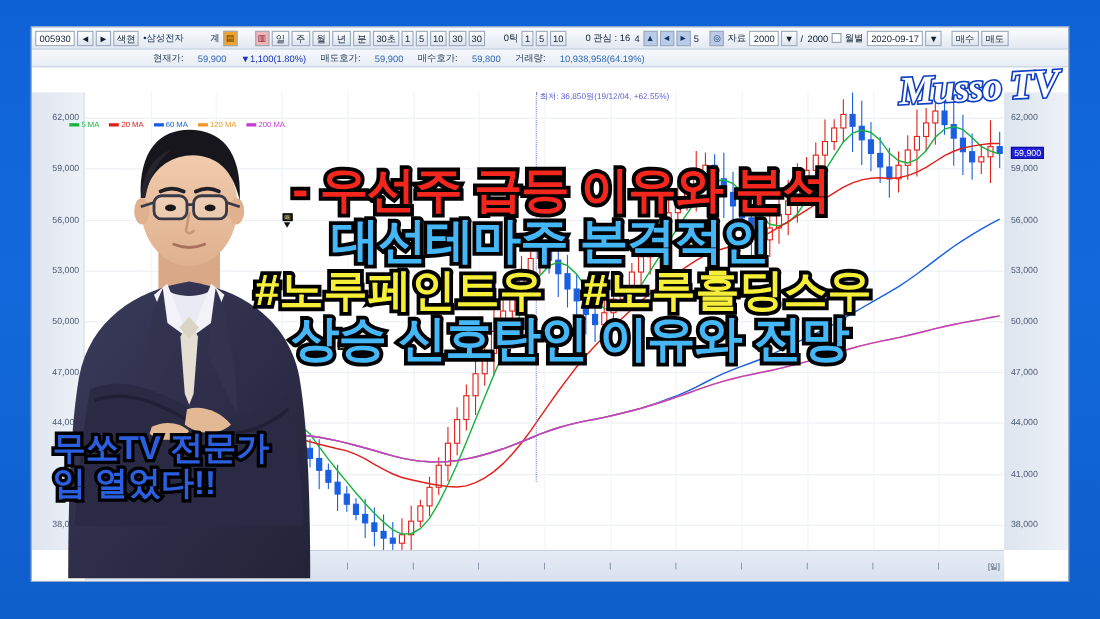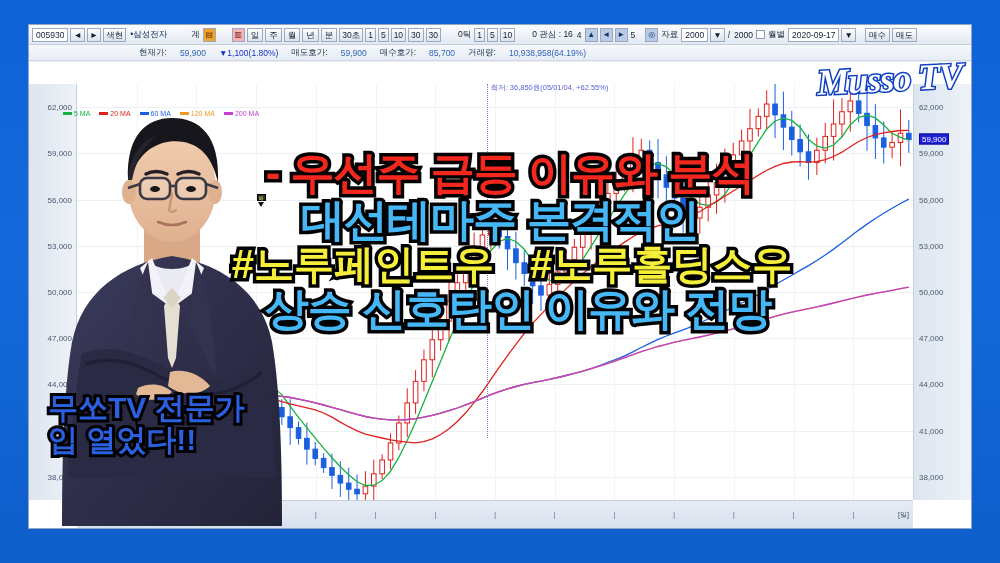--- a/index.html
+++ b/index.html
@@ -289,21 +289,21 @@
       <span class="tb-btn">매도</span>
     </div>
 
     <div class="quote">
       <span>현재가:</span>
       <span class="q-val">59,900</span>
       <span class="q-down"><span>▼</span><span>1,100(1.80%)</span></span>
       <span>매도호가:</span>
       <span class="q-val">59,900</span>
       <span>매수호가:</span>
-      <span class="q-val">85,700</span>
+      <span class="q-val">59,800</span>
       <span>거래량:</span>
       <span class="q-val">10,938,958(64.19%)</span>
     </div>
 
     <div class="chart-wrap">
       <div class="ma-legend" id="ma-legend">
           <div class="ma-item">
             <span class="ma-swatch" style="background: rgb(22, 179, 63);"></span>
             <span class="ma-txt" style="color: rgb(22, 179, 63);">5 MA</span>
           </div>
@@ -571,21 +571,21 @@
             <rect x="821.161" y="49.30370370370368" width="4.598" height="9.244444444444461" fill="#ffffff" stroke="#e0201b" stroke-width="1"></rect>
             <line x1="831.8199999999999" x2="831.8199999999999" y1="35.87734608756031" y2="68.80396055069636" stroke="#1a5fe0" stroke-width="1"></line>
             <rect x="829.521" y="49.30370370370368" width="4.598" height="6.162962962962972" fill="#1a5fe0" stroke="#1a5fe0" stroke-width="1"></rect>
             <path d="M4.2 282.0 L12.5 286.6 L20.9 292.2 L29.3 293.1 L37.6 291.2 L46.0 294.3 L54.3 298.9 L62.7 303.2 L71.1 310.9 L79.4 318.6 L87.8 321.1 L96.1 318.0 L104.5 315.5 L112.9 314.0 L121.2 317.4 L129.6 325.4 L137.9 333.1 L146.3 335.3 L154.7 332.2 L163.0 323.9 L171.4 310.9 L179.7 303.2 L188.1 301.1 L196.5 303.5 L204.8 310.6 L213.2 322.3 L221.5 333.4 L229.9 343.9 L238.3 354.1 L246.6 364.2 L255.0 373.8 L263.3 382.7 L271.7 390.7 L280.1 397.8 L288.4 401.5 L296.8 401.2 L305.1 396.6 L313.5 387.3 L321.9 373.2 L330.2 356.5 L338.6 338.0 L346.9 318.0 L355.3 297.4 L363.7 277.0 L372.0 256.7 L380.4 237.0 L388.7 217.9 L397.1 199.4 L405.5 182.1 L413.8 166.7 L422.2 157.5 L430.5 154.4 L438.9 157.5 L447.3 165.2 L455.6 177.5 L464.0 189.2 L472.3 196.3 L480.7 198.1 L489.1 195.4 L497.4 187.7 L505.8 175.3 L514.1 162.4 L522.5 149.1 L530.9 135.9 L539.2 123.0 L547.6 110.3 L555.9 98.3 L564.3 87.2 L572.7 81.0 L581.0 79.5 L589.4 82.9 L597.7 90.6 L606.1 102.3 L614.5 113.4 L622.8 119.9 L631.2 121.4 L639.5 118.3 L647.9 110.3 L656.3 97.7 L664.6 84.4 L673.0 71.2 L681.3 57.9 L689.7 45.0 L698.1 37.0 L706.4 34.2 L714.8 36.4 L723.1 43.4 L731.5 55.2 L739.9 62.2 L748.2 64.1 L756.6 61.0 L764.9 53.0 L773.3 40.7 L781.7 33.3 L790.0 31.1 L798.4 33.9 L806.7 41.0 L815.1 49.3 L823.5 53.3 L831.8 56.1" fill="none" stroke="#16b33f" stroke-width="1.3"></path>
             <path d="M4.2 282.0 L12.5 286.6 L20.9 292.2 L29.3 293.1 L37.6 291.2 L46.0 292.2 L54.3 295.4 L62.7 299.1 L71.1 303.0 L79.4 304.9 L87.8 305.3 L96.1 304.8 L104.5 305.4 L112.9 306.9 L121.2 309.1 L129.6 311.6 L137.9 313.1 L146.3 313.7 L154.7 313.6 L163.0 312.8 L171.4 312.9 L179.7 313.3 L188.1 313.8 L196.5 315.2 L204.8 317.6 L213.2 319.9 L221.5 321.9 L229.9 323.9 L238.3 325.9 L246.6 329.0 L255.0 333.1 L263.3 338.1 L271.7 342.7 L280.1 346.9 L288.4 350.1 L296.8 352.1 L305.1 354.0 L313.5 355.8 L321.9 357.1 L330.2 358.2 L338.6 358.8 L346.9 357.7 L355.3 354.8 L363.7 350.5 L372.0 344.7 L380.4 337.5 L388.7 328.8 L397.1 318.7 L405.5 307.5 L413.8 295.4 L422.2 283.4 L430.5 271.7 L438.9 260.4 L447.3 249.4 L455.6 239.4 L464.0 230.4 L472.3 221.6 L480.7 213.1 L489.1 204.9 L497.4 197.1 L505.8 189.7 L514.1 182.7 L522.5 176.0 L530.9 169.6 L539.2 163.7 L547.6 158.1 L555.9 152.8 L564.3 148.0 L572.7 144.4 L581.0 141.9 L589.4 139.4 L597.7 136.9 L606.1 134.2 L614.5 131.4 L622.8 127.5 L631.2 122.5 L639.5 117.4 L647.9 112.2 L656.3 107.0 L664.6 101.7 L673.0 96.5 L681.3 91.3 L689.7 86.2 L698.1 82.3 L706.4 79.5 L714.8 78.0 L723.1 77.6 L731.5 78.2 L739.9 77.6 L748.2 75.7 L756.6 72.5 L764.9 68.2 L773.3 62.8 L781.7 57.5 L790.0 53.5 L798.4 50.6 L806.7 48.8 L815.1 47.5 L823.5 46.5 L831.8 46.4" fill="none" stroke="#e0201b" stroke-width="1.3"></path>
             <path d="M4.2 282.0 L12.5 286.6 L20.9 292.2 L29.3 293.1 L37.6 291.2 L46.0 292.2 L54.3 295.4 L62.7 299.1 L71.1 303.0 L79.4 304.9 L87.8 305.3 L96.1 304.8 L104.5 305.4 L112.9 306.9 L121.2 309.1 L129.6 311.6 L137.9 313.1 L146.3 313.7 L154.7 313.6 L163.0 312.8 L171.4 311.4 L179.7 310.9 L188.1 311.0 L196.5 311.5 L204.8 312.3 L213.2 313.5 L221.5 315.1 L229.9 316.8 L238.3 318.8 L246.6 321.0 L255.0 323.3 L263.3 325.6 L271.7 328.0 L280.1 330.4 L288.4 332.5 L296.8 334.1 L305.1 335.2 L313.5 335.8 L321.9 335.9 L330.2 335.5 L338.6 334.6 L346.9 333.2 L355.3 331.4 L363.7 329.2 L372.0 326.7 L380.4 324.0 L388.7 320.9 L397.1 317.6 L405.5 314.2 L413.8 310.7 L422.2 307.6 L430.5 304.9 L438.9 302.5 L447.3 300.4 L455.6 298.6 L464.0 297.1 L472.3 295.4 L480.7 293.5 L489.1 291.5 L497.4 289.4 L505.8 287.2 L514.1 284.6 L522.5 281.5 L530.9 278.4 L539.2 275.4 L547.6 271.8 L555.9 267.9 L564.3 263.5 L572.7 259.3 L581.0 255.4 L589.4 252.0 L597.7 248.9 L606.1 245.8 L614.5 242.6 L622.8 239.0 L631.2 235.0 L639.5 231.0 L647.9 227.0 L656.3 223.0 L664.6 219.0 L673.0 215.0 L681.3 210.6 L689.7 205.7 L698.1 200.8 L706.4 196.0 L714.8 191.2 L723.1 186.4 L731.5 181.6 L739.9 176.5 L748.2 171.0 L756.6 165.1 L764.9 158.9 L773.3 152.5 L781.7 146.1 L790.0 140.1 L798.4 134.5 L806.7 129.3 L815.1 124.3 L823.5 119.5 L831.8 115.1" fill="none" stroke="#1a5fe0" stroke-width="1.3"></path>
             <path d="M4.2 282.0 L12.5 286.6 L20.9 292.2 L29.3 293.1 L37.6 291.2 L46.0 292.2 L54.3 295.4 L62.7 299.1 L71.1 303.0 L79.4 304.9 L87.8 305.3 L96.1 304.8 L104.5 305.4 L112.9 306.9 L121.2 309.1 L129.6 311.6 L137.9 313.1 L146.3 313.7 L154.7 313.6 L163.0 312.8 L171.4 311.4 L179.7 310.9 L188.1 311.0 L196.5 311.5 L204.8 312.3 L213.2 313.5 L221.5 315.1 L229.9 316.8 L238.3 318.8 L246.6 321.0 L255.0 323.3 L263.3 325.6 L271.7 328.0 L280.1 330.4 L288.4 332.5 L296.8 334.1 L305.1 335.2 L313.5 335.8 L321.9 335.9 L330.2 335.5 L338.6 334.6 L346.9 333.2 L355.3 331.4 L363.7 329.2 L372.0 326.7 L380.4 324.0 L388.7 320.9 L397.1 317.6 L405.5 314.2 L413.8 310.7 L422.2 307.6 L430.5 304.9 L438.9 302.5 L447.3 300.4 L455.6 298.6 L464.0 297.1 L472.3 295.4 L480.7 293.5 L489.1 291.5 L497.4 289.4 L505.8 287.1 L514.1 284.6 L522.5 282.1 L530.9 279.4 L539.2 276.6 L547.6 273.7 L555.9 270.7 L564.3 267.7 L572.7 265.0 L581.0 262.5 L589.4 260.3 L597.7 258.2 L606.1 256.4 L614.5 254.7 L622.8 253.0 L631.2 251.1 L639.5 249.1 L647.9 247.0 L656.3 244.8 L664.6 242.5 L673.0 240.0 L681.3 237.5 L689.7 234.9 L698.1 232.4 L706.4 230.2 L714.8 228.2 L723.1 226.3 L731.5 224.7 L739.9 222.9 L748.2 221.0 L756.6 219.0 L764.9 216.9 L773.3 214.8 L781.7 212.8 L790.0 211.0 L798.4 209.3 L806.7 207.8 L815.1 206.3 L823.5 204.7 L831.8 203.2" fill="none" stroke="#f0991e" stroke-width="1.3"></path>
             <path d="M4.2 282.0 L12.5 286.6 L20.9 292.2 L29.3 293.1 L37.6 291.2 L46.0 292.2 L54.3 295.4 L62.7 299.1 L71.1 303.0 L79.4 304.9 L87.8 305.3 L96.1 304.8 L104.5 305.4 L112.9 306.9 L121.2 309.1 L129.6 311.6 L137.9 313.1 L146.3 313.7 L154.7 313.6 L163.0 312.8 L171.4 311.4 L179.7 310.9 L188.1 311.0 L196.5 311.5 L204.8 312.3 L213.2 313.5 L221.5 315.1 L229.9 316.8 L238.3 318.8 L246.6 321.0 L255.0 323.3 L263.3 325.6 L271.7 328.0 L280.1 330.4 L288.4 332.5 L296.8 334.1 L305.1 335.2 L313.5 335.8 L321.9 335.9 L330.2 335.5 L338.6 334.6 L346.9 333.2 L355.3 331.4 L363.7 329.2 L372.0 326.7 L380.4 324.0 L388.7 320.9 L397.1 317.6 L405.5 314.2 L413.8 310.7 L422.2 307.6 L430.5 304.9 L438.9 302.5 L447.3 300.4 L455.6 298.6 L464.0 297.1 L472.3 295.4 L480.7 293.5 L489.1 291.5 L497.4 289.4 L505.8 287.1 L514.1 284.6 L522.5 282.1 L530.9 279.4 L539.2 276.6 L547.6 273.7 L555.9 270.7 L564.3 267.7 L572.7 265.0 L581.0 262.5 L589.4 260.3 L597.7 258.2 L606.1 256.4 L614.5 254.7 L622.8 253.0 L631.2 251.1 L639.5 249.1 L647.9 247.0 L656.3 244.8 L664.6 242.5 L673.0 240.0 L681.3 237.5 L689.7 234.9 L698.1 232.4 L706.4 230.2 L714.8 228.2 L723.1 226.3 L731.5 224.7 L739.9 222.9 L748.2 221.0 L756.6 219.0 L764.9 216.9 L773.3 214.8 L781.7 212.8 L790.0 211.0 L798.4 209.3 L806.7 207.8 L815.1 206.3 L823.5 204.7 L831.8 203.2" fill="none" stroke="#c23fd0" stroke-width="1.3"></path>
           </svg>
           <div class="annot-line" style="left: 409.64px; top: 0px; height: 353.6px;"></div>
-          <div class="annot" style="left: 413.64px; top: -1px;">최저: 36,850원(05/01/04, +62.55%)</div>
+          <div class="annot" style="left: 413.64px; top: -1px;">최저: 36,850원(19/12/04, +62.55%)</div>
           <div class="marker" style="left: 179.74px; top: 110.24px;">매</div>
           <div class="marker-arrow" style="left: 180.74px; top: 118.24px;"></div>
           <div class="marker" style="left: 196.46px; top: 191.36px;">매</div>
           <div class="marker" style="left: 229.9px; top: 226.72px;">매</div>
         </div>
       <div class="xaxis" id="xaxis">
         <span class="xunit">[일]</span>
       <div class="xtick" style="left: 59.7143px;">|</div>
           <div class="xtick" style="left: 119.429px;">|</div>
           <div class="xtick" style="left: 179.143px;">|</div>

